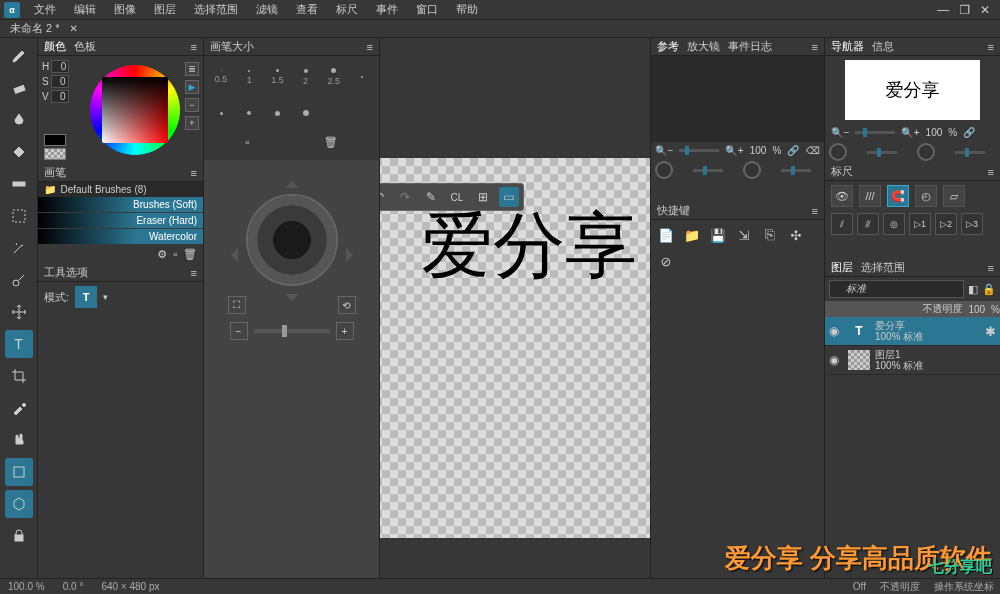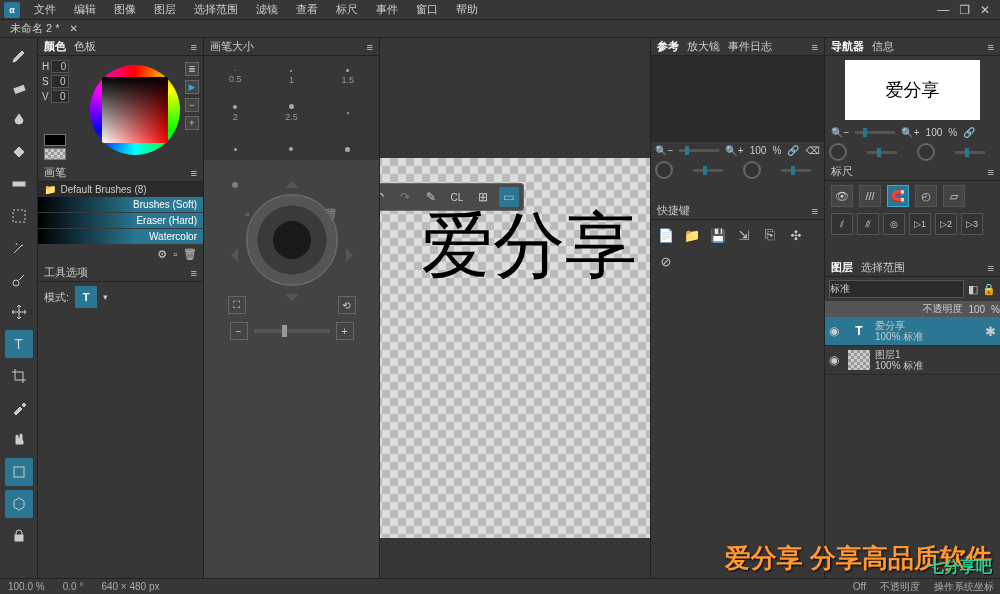--- a/index.html
+++ b/index.html
@@ -18,21 +18,21 @@
 .main { display: flex; height: 540px; }
 .toolbar-left { width: 38px; background: #373737; display: flex; flex-direction: column; align-items: center; padding-top: 4px; gap: 4px; border-right: 1px solid #222; }
 .tool { width: 28px; height: 28px; display: flex; align-items: center; justify-content: center; cursor: pointer; border-radius: 2px; font-size: 14px; }
 .tool.selected { background: #2b7793; }
 .tool svg { width: 16px; height: 16px; fill: #ccc; stroke: #ccc; }
 
 .left-panels { width: 165px; background: #373737; display: flex; flex-direction: column; }
 .panel-header { height: 18px; background: #373737; border-bottom: 1px solid #222; display: flex; align-items: center; padding: 0 6px; font-size: 11px; justify-content: space-between; }
 .panel-header .tabs { display: flex; gap: 8px; }
 .panel-header .tabs span { cursor: pointer; }
-.panel-header .tabs span.active { color: #fff; font-weight: bold; }
+.panel-header .tabs span.active { color: #fff; }
 .panel-menu { cursor: pointer; font-size: 11px; }
 
 .color-panel { height: 108px; padding: 4px; position: relative; display: flex; }
 .hsv-labels { width: 28px; display: flex; flex-direction: column; gap: 2px; font-size: 10px; }
 .hsv-row { display: flex; align-items: center; gap: 2px; }
 .hsv-row .val { width: 18px; text-align: right; background: #2a2a2a; padding: 0 2px; border: 1px solid #555; }
 .color-wheel-wrap { flex: 1; position: relative; display: flex; align-items: center; justify-content: center; }
 .color-wheel { width: 90px; height: 90px; border-radius: 50%; background: conic-gradient(red, yellow, lime, cyan, blue, magenta, red); position: relative; }
 .color-inner { position: absolute; top: 12px; left: 12px; width: 66px; height: 66px; background: linear-gradient(to bottom, #000, transparent), linear-gradient(to right, #fff, red); border-radius: 2px; }
 .swatches { position: absolute; bottom: 4px; left: 6px; display: flex; flex-direction: column; gap: 2px; }
@@ -49,21 +49,21 @@
 .brush-item.sel { background: linear-gradient(to right, #000, #3aa8cf 60%, #3aa8cf); }
 .brush-footer { display: flex; justify-content: flex-end; gap: 6px; padding: 3px 6px; font-size: 11px; }
 .brush-footer span { cursor: pointer; }
 
 .tool-options { flex: 1; }
 .to-body { padding: 4px 6px; display: flex; align-items: center; gap: 6px; text-align: center; }
 .to-btn { width: 22px; height: 22px; background: #2b7793; display: flex; align-items: center; justify-content: center; color: #fff; font-weight: bold; cursor: pointer; }
 
 .center-panels { width: 176px; background: #373737; display: flex; flex-direction: column; border-left: 1px solid #222; }
 .brush-size-panel { height: 104px; }
-.size-grid { display: grid; grid-template-columns: repeat(3, 1fr); padding: 4px; gap: 2px; }
+.size-grid { display: grid; grid-template-columns: repeat(6, 1fr); padding: 4px; gap: 2px; }
 .size-cell { height: 34px; display: flex; flex-direction: column; align-items: center; justify-content: center; cursor: pointer; font-size: 9px; color: #999; gap: 3px; }
 .dot { border-radius: 50%; background: #aaa; }
 .size-footer { display: flex; justify-content: space-around; padding: 2px 4px 4px; font-size: 11px; }
 .size-footer span { cursor: pointer; }
 
 .nav-dial-panel { flex: 1; padding: 6px; display: flex; align-items: flex-start; justify-content: center; background: rgba(80,80,80,0.5); }
 .nav-dial { width: 140px; height: 180px; position: relative; }
 .nd-arrow { position: absolute; width: 0; height: 0; border: 7px solid transparent; cursor: pointer; }
 .nd-arrow.up { top: 8px; left: 63px; border-bottom-color: #555; }
 .nd-arrow.down { bottom: 38px; left: 63px; border-top-color: #555; }
@@ -103,21 +103,21 @@
 
 .ruler-panel { height: 78px; }
 .ruler-row1 { padding: 4px 6px; display: flex; gap: 6px; }
 .ruler-btn { width: 22px; height: 22px; background: #444; border: 1px solid #555; cursor: pointer; display:flex; align-items:center; justify-content:center; }
 .ruler-btn.active { background: #2b7793; border-color: #3aa8cf; }
 .ruler-row2 { padding: 2px 6px; display: flex; gap: 4px; }
 .ruler-preset { width: 22px; height: 22px; background: #333; border: 1px solid #555; cursor: pointer; display:flex; align-items:center; justify-content:center; font-size:9px; }
 
 .layers-panel { flex: 1; }
 .layer-mode-row { padding: 3px 4px; display: flex; align-items: center; gap: 4px; }
-.layer-mode-sel { flex: 1; background: #2a2a2a; border: 1px solid #555; padding: 1px 0; font-size: 10px; }
+.layer-mode-sel { flex: 1; background: #2a2a2a; border: 1px solid #555; padding: 1px 16px; font-size: 10px; font-style: italic; }
 .opacity-row { height: 16px; background: #555; display: flex; align-items: center; justify-content: flex-end; font-size: 10px; gap: 6px; }
 .layer-item { display: flex; align-items: center; padding: 3px 4px; gap: 5px; border-bottom: 1px solid #2a2a2a; cursor: pointer; }
 .layer-item.sel { background: #2b7793; }
 .layer-eye { width: 14px; font-size: 12px; cursor: pointer; }
 .layer-thumb { width: 22px; height: 20px; background: #2b7793; display: flex; align-items: center; justify-content: center; font-weight: bold; color: #fff; font-size: 12px; }
 .layer-thumb.checker { background: repeating-conic-gradient(#999 0 25%, #ccc 0 50%) 0 0/6px 6px; }
 .layer-info { flex: 1; font-size: 10px; line-height: 1.1; }
 .layer-gear { font-size: 13px; cursor: pointer; }
 
 .statusbar { position: absolute; bottom: 0; left: 0; right: 0; height: 16px; background: #373737; border-top: 1px solid #222; display: flex; align-items: center; padding: 0 8px; font-size: 10px; gap: 18px; color: #aaa; }

